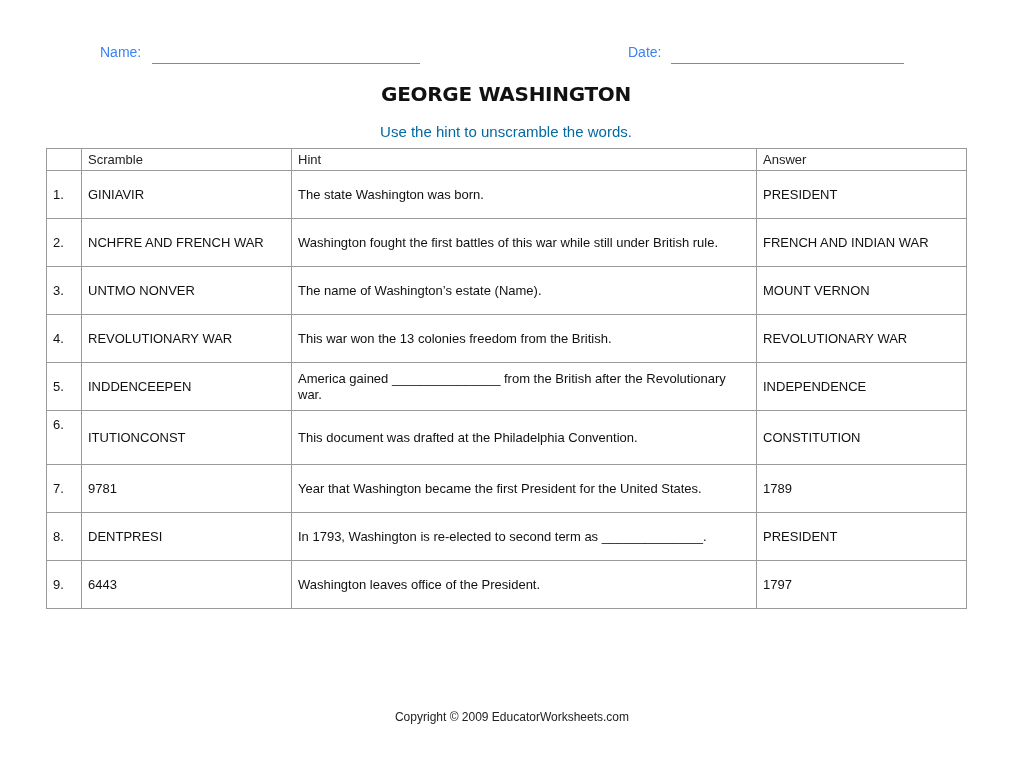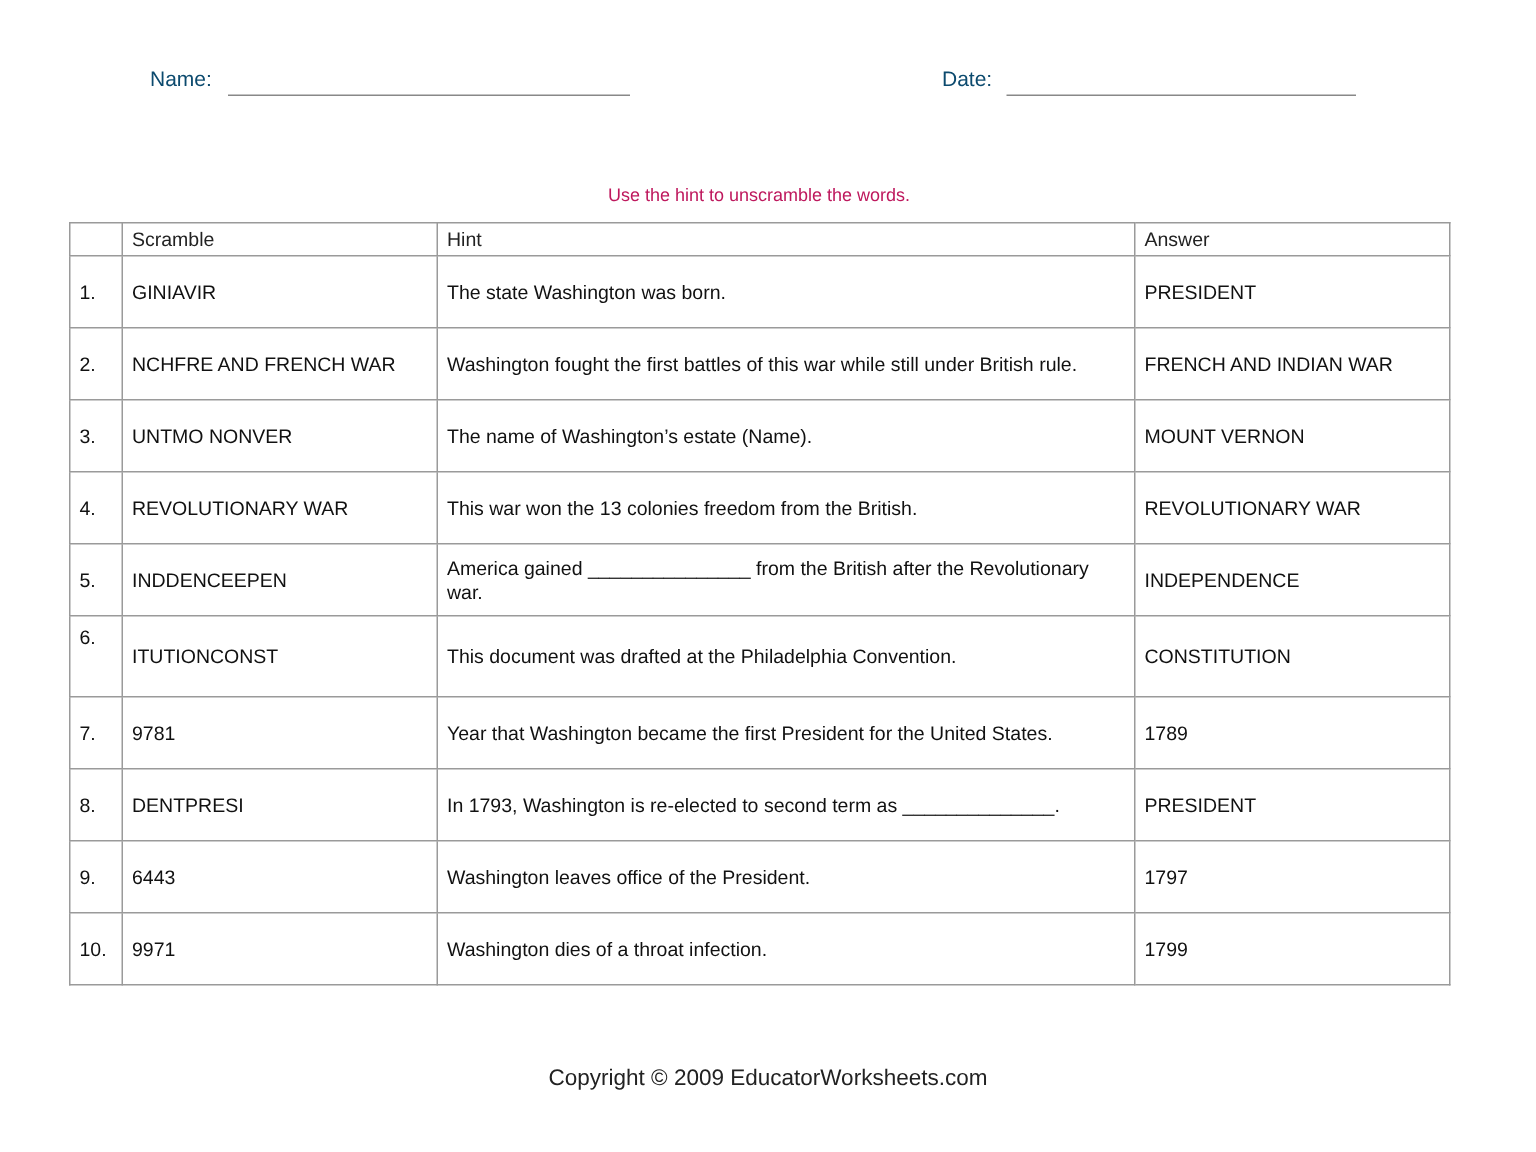--- a/index.html
+++ b/index.html
@@ -14,21 +14,21 @@
     }
     .page {
       position: relative;
       width: 1024px;
       height: 768px;
     }
     .field-row {
       position: absolute;
       top: 44px;
       font-size: 14px;
-      color: #0c4a6e;
+      color: #3b82f6;
       text-decoration: underline;
     }
     .name-field { left: 100px; }
     .date-field { left: 628px; }
     .field-label { display: inline-block; }
     .field-line {
       position: absolute;
       top: 18px;
       height: 1px;
       border-bottom: 1.5px solid #888;
@@ -47,22 +47,22 @@
       font-size: 20px;
       letter-spacing: -0.3px;
       color: #111;
     }
     .instructions {
       position: absolute;
       top: 123px;
       left: 0;
       width: 1012px;
       text-align: center;
-      font-size: 12px;
-      color: #be185d;
+      font-size: 15px;
+      color: #0369a1;
     }
     table.ws {
       position: absolute;
       top: 148px;
       left: 46px;
       width: 920px;
       border-collapse: collapse;
       table-layout: fixed;
       font-size: 13px;
     }
@@ -91,39 +91,40 @@
     col.c-scr { width: 210px; }
     col.c-hint { width: 465px; }
     col.c-ans { width: 210px; }
 
     .footer {
       position: absolute;
       top: 710px;
       left: 0;
       width: 1024px;
       text-align: center;
-      font-size: 15px;
+      font-size: 12px;
       color: #222;
     }
   </style>
 </head>
 <body>
 
 <div class="page">
 
   <div class="field-row name-field">
     <span class="field-label">Name:</span>
     <span class="field-line name-line"></span>
   </div>
 
   <div class="field-row date-field">
     <span class="field-label">Date:</span>
     <span class="field-line date-line"></span>
   </div>
 
+  <div class="title">GEORGE WASHINGTON</div>
   <div class="instructions">Use the hint to unscramble the words.</div>
 
   <table class="ws">
     <colgroup>
       <col class="c-num">
         <col class="c-scr">
         <col class="c-hint">
         <col class="c-ans">
     </colgroup>
     <thead>
@@ -182,23 +183,17 @@
         <td>DENTPRESI</td>
         <td>In 1793, Washington is re-elected to second term as ______________.</td>
         <td class="answer">PRESIDENT</td>
       </tr>
       <tr>
         <td class="num">9.</td>
         <td>6443</td>
         <td>Washington leaves office of the President.</td>
         <td class="answer">1797</td>
       </tr>
-      <tr>
-        <td class="num">10.</td>
-        <td>9971</td>
-        <td>Washington dies of a throat infection.</td>
-        <td class="answer">1799</td>
-      </tr>
     </tbody>
   </table>
 
   <div class="footer">Copyright © 2009 EducatorWorksheets.com</div>
 </div>
 
 </body></html>

